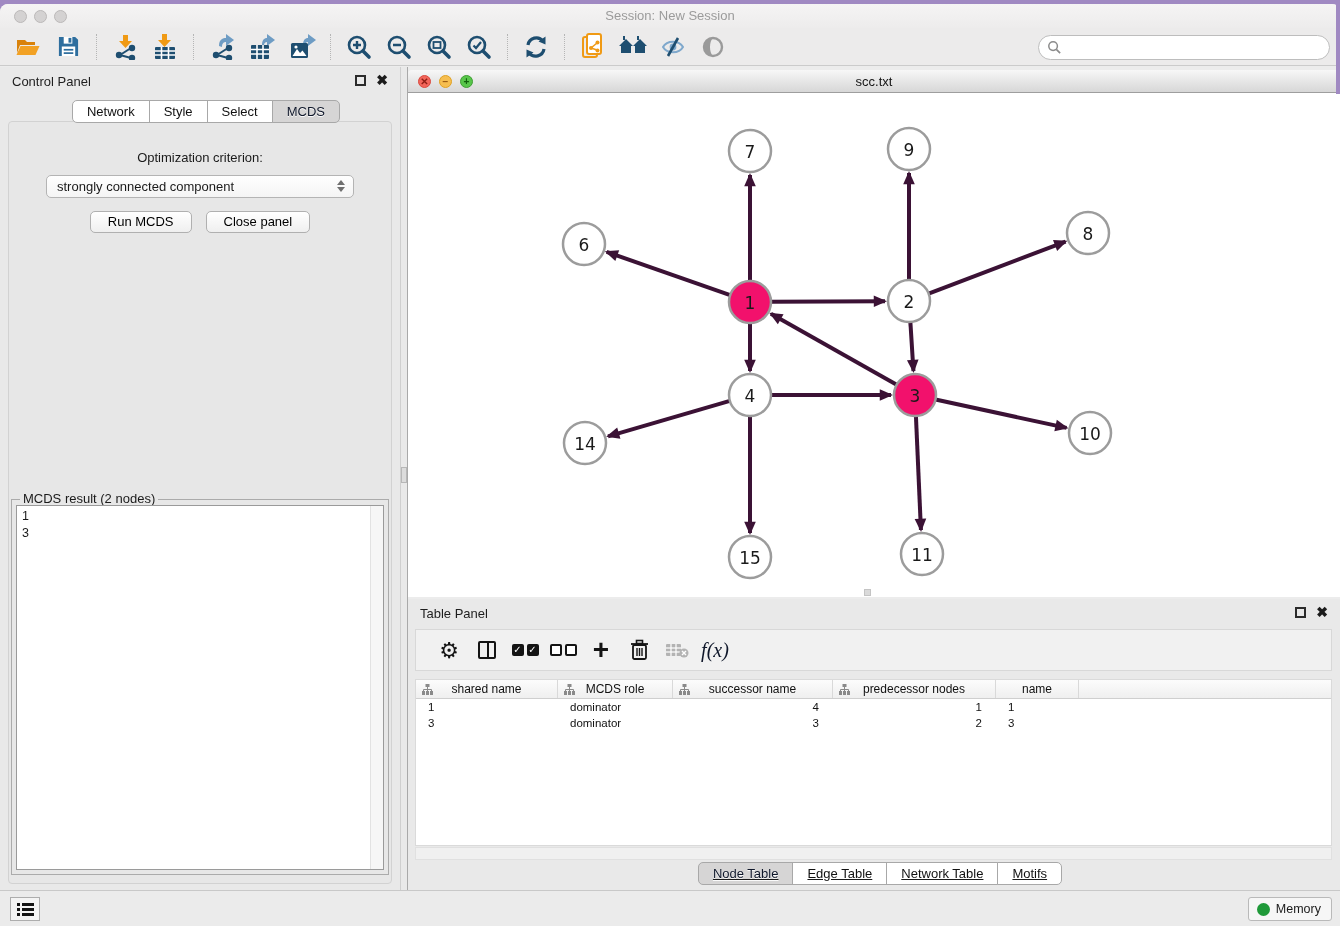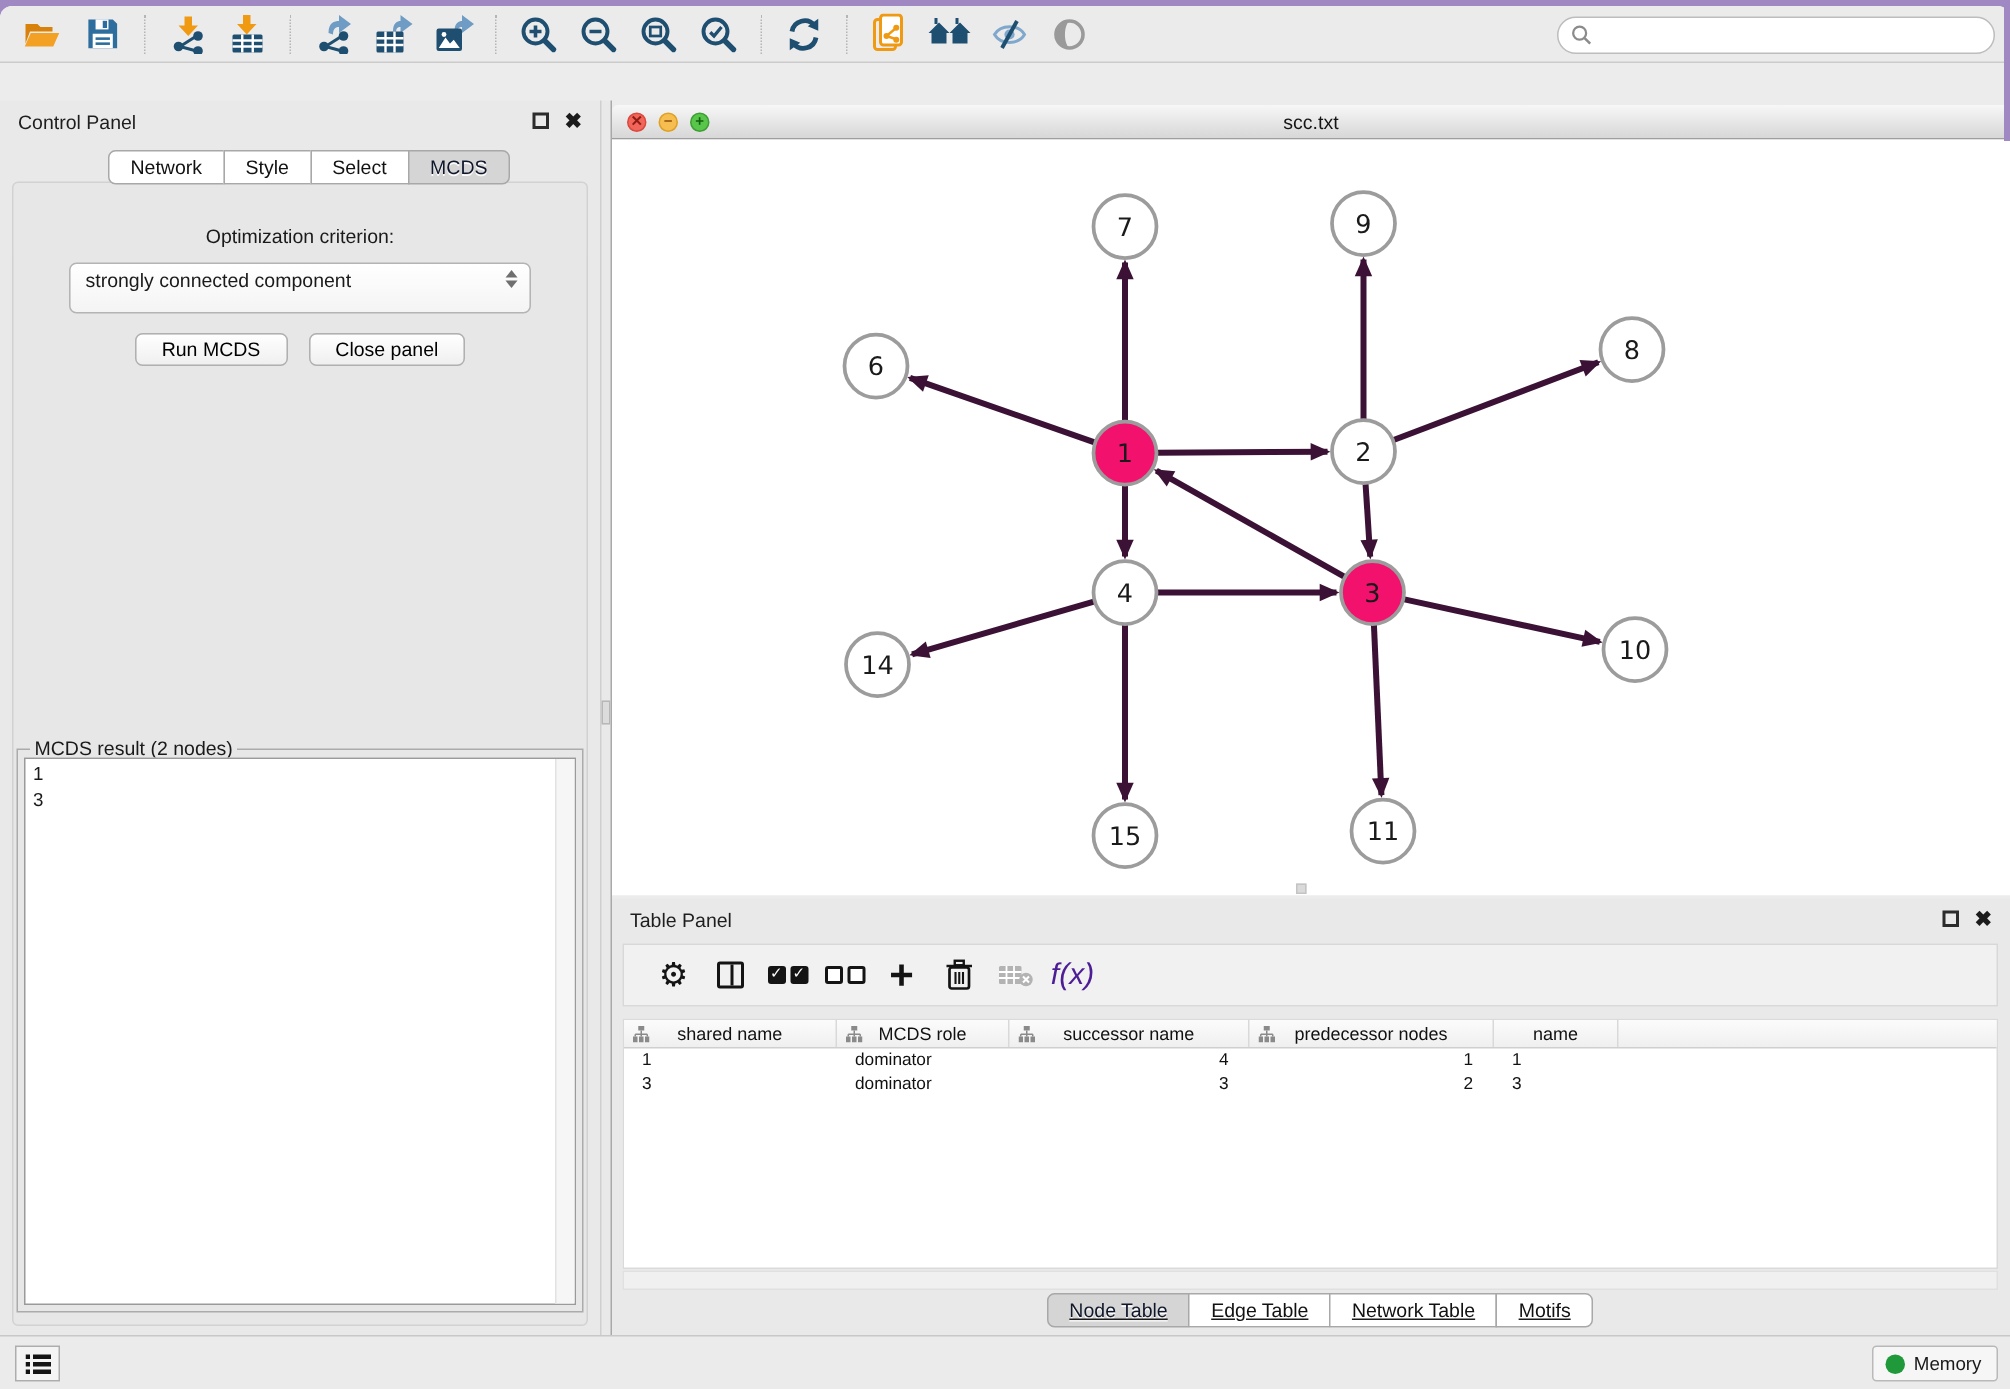--- a/index.html
+++ b/index.html
@@ -42,21 +42,21 @@
   .cp-tabs { top:33px; }
   .tab { background:#fff; border:1px solid #A8A8A8; margin-left:-1px; padding:3px 14px 3px;
          font-size:13px; color:#111; line-height:15px; }
   .tab:first-child { border-radius:5px 0 0 5px; margin-left:12px; }
   .tab:last-child { border-radius:0 5px 5px 0; }
   .tab.active { background:#D6D5D5; color:#0f172a; text-shadow:0 1px 0 rgba(255,255,255,.9); }
 
   .cp-body { position:absolute; left:8px; right:8px; top:54px; bottom:6px;
              background:#E7E7E7; border:1px solid #D2D2D2; border-radius:4px; }
   .opt-label { margin-top:28px; text-align:center; }
-  .dropdown { position:relative; width:308px; height:34px; margin:10px auto 0;
+  .dropdown { position:relative; width:308px; height:23px; margin:10px auto 0;
               background:linear-gradient(#FFF,#F4F4F4); border:1px solid #B4B4B4; border-radius:5px;
               padding:3px 0 0 10px; }
   .dd-arrows { position:absolute; right:8px; top:4px; display:flex; flex-direction:column; gap:2px; }
   .tri-up { width:0; height:0; border-left:4px solid transparent; border-right:4px solid transparent; border-bottom:5px solid #6F6F6F; }
   .tri-down { width:0; height:0; border-left:4px solid transparent; border-right:4px solid transparent; border-top:5px solid #6F6F6F; }
   .btn-row { display:flex; justify-content:center; gap:14px; margin-top:13px; }
   .mac-btn { height:22px; padding:2px 17px 16px; background:linear-gradient(#FFF,#EFEFEF);
              border:1px solid #B0B0B0; border-radius:5px; font-size:13px; }
 
   .result-box { position:absolute; left:2px; right:2px; top:377px; bottom:8px; border:1px solid #ABABAB; }
@@ -92,21 +92,21 @@
                 background:#F1F1F1; border:1px solid #D8D8D8;
                 display:flex; align-items:center; padding-left:14px; gap:0; }
   .tp-icon { width:38px; display:flex; align-items:center; justify-content:center; }
   .gear-glyph { font-size:22px; color:#141414; font-family:"DejaVu Sans", sans-serif; }
   .cols-glyph { width:18px; height:18px; border:2.5px solid #141414; border-radius:2px; position:relative; }
   .cols-glyph:after { content:""; position:absolute; left:50%; top:0; bottom:0; width:2px; background:#141414; }
   .cb-pair { display:flex; gap:3px; }
   .cb-on { width:12px; height:12px; background:#141414; border-radius:2px; color:#fff; font-size:10px; line-height:12px; text-align:center; }
   .cb-off { width:12px; height:12px; background:#fff; border:2px solid #141414; border-radius:2px; }
   .plus-glyph { font-size:28px; font-weight:bold; color:#141414; line-height:20px; }
-  .fx-glyph { font-family:Liberation Sans, sans-serif; font-style:italic; font-size:20px; color:#4c1d95; }
+  .fx-glyph { font-family:Liberation Serif, serif; font-style:italic; font-size:20px; color:#0f172a; }
 
   .tp-table { position:absolute; left:7px; right:8px; top:80px; bottom:44px; background:#fff; border:1px solid #DADADA; }
   .tbl-header { display:flex; height:19px; background:linear-gradient(#FCFCFC,#EFEFEF); border-bottom:1px solid #CFCFCF; }
   .th-cell { position:relative; border-right:1px solid #D9D9D9; font-size:12px; color:#111;
              display:flex; align-items:center; justify-content:center; }
   .th-tree-icon { position:absolute; left:6px; top:4px; }
   .tbl-row { display:flex; height:16px; font-size:11.5px; color:#111; align-items:center; }
   .td-cell { overflow:hidden; white-space:nowrap; }
   .tbl-scroll { position:absolute; left:7px; right:8px; bottom:30px; height:13px; background:#F0F0F0; border:1px solid #E0E0E0; }
   .tp-tabs { bottom:5px; top:auto; }
@@ -120,20 +120,26 @@
                 gap:6px; padding:0 10px 0 8px; font-size:12.5px;margin-left:40px; }
   .mem-dot { width:13px; height:13px; border-radius:50%; background:#1F9939; }
 </style>
 </head>
 <body>
 
 <div class="purple-corner"></div>
 
 <div class="window">
 
+  <div class="titlebar">
+    <span class="tl-dot" style="left:14px"></span>
+    <span class="tl-dot" style="left:34px"></span>
+    <span class="tl-dot" style="left:54px"></span>
+    <div class="titlebar-text">Session: New Session</div>
+  </div>
 
   <div class="toolbar">
     <div class="tb-btn">
       <svg width="26" height="24" viewBox="0 0 26 24">
         <path d="M2 5h8l2 2h8v3H5L2 18z" fill="#D9820B"></path>
         <path d="M5.5 11h19l-4 9H1.5z" fill="#F2A124"></path>
       </svg>
     </div>
     <div class="tb-btn">
       <svg width="23" height="23" viewBox="0 0 24 24">

